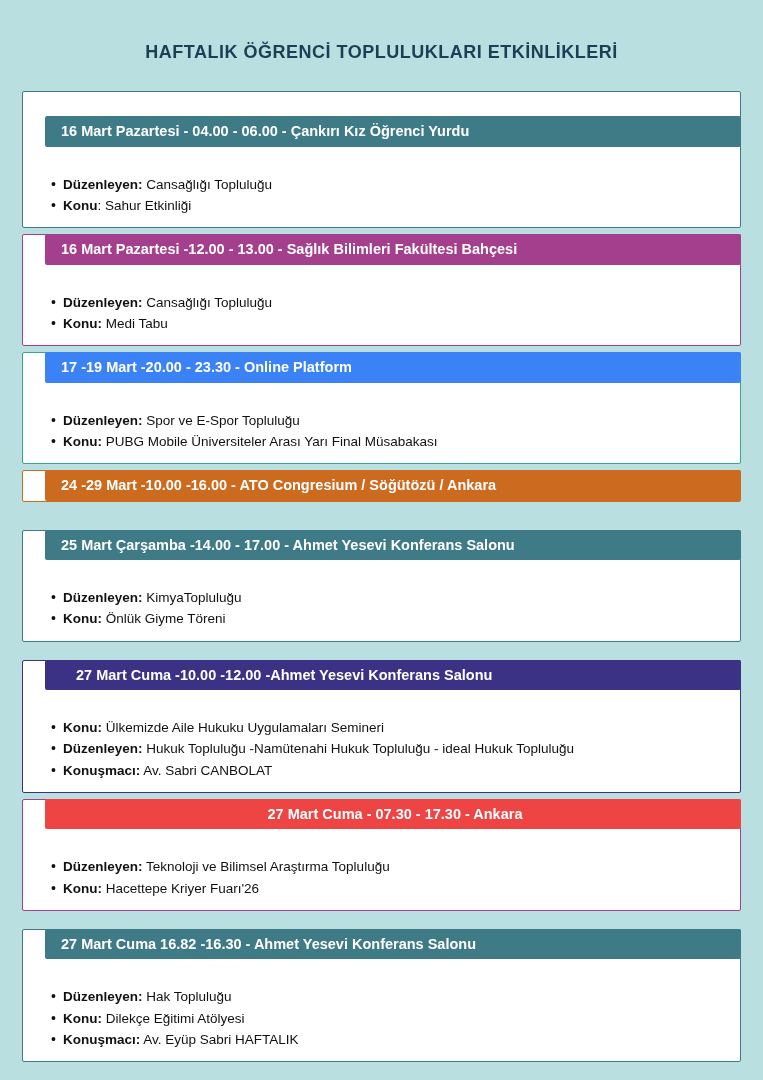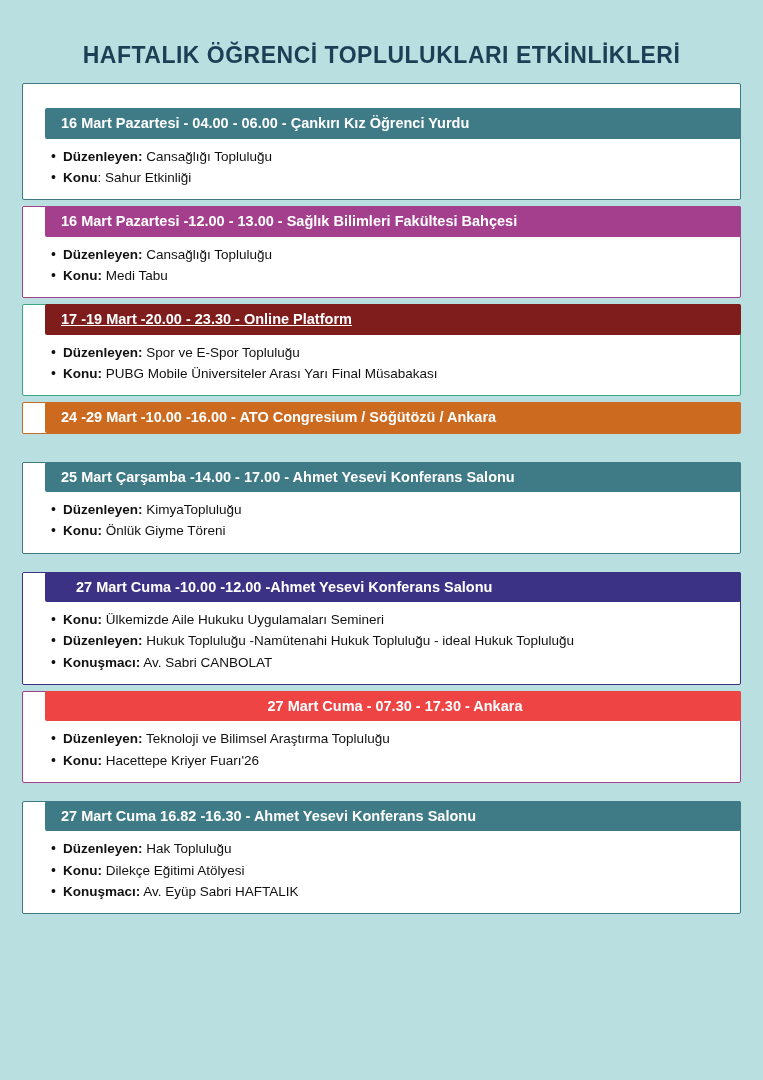--- a/index.html
+++ b/index.html
@@ -16,25 +16,25 @@
   .page {
     position: relative;
     width: 763px;
     height: 1080px;
     box-sizing: border-box;
     padding: 0 22px;
   }
   .title {
     text-align: center;
     font-weight: bold;
-    font-size: 23px;
+    font-size: 18px;
     letter-spacing: 0.5px;
     color: #1c3f55;
     padding-top: 42px;
-    padding-bottom: 14px;
+    padding-bottom: 28px;
     white-space: nowrap;
   }
   .card {
     position: relative;
     margin: 0 0 6px 0;
     box-sizing: border-box;
     border: 1.5px solid #3f7b86;
     background: #ffffff;
     border-radius: 2px;
   }
@@ -47,20 +47,21 @@
     border-radius: 2px;
     margin-left: 22px;
     margin-right: -1px;
     margin-top: -1px;
     line-height: 1.15;
     white-space: nowrap;
     overflow: hidden;
   }
   .card-body {
     padding: 8px 14px 10px 30px;
+    margin-top: 20px;
   }
   .bullet-line {
     position: relative;
     font-size: 13.5px;
     color: #111111;
     line-height: 1.42;
     padding-left: 10px;
     margin-bottom: 2px;
   }
   .bullet-line::before {
@@ -91,21 +92,21 @@
         </div>
       </div>
       <div class="card" style="border-color: rgb(164, 63, 142);">
         <div class="card-header" style="background: rgb(164, 63, 142);">16 Mart Pazartesi -12.00 - 13.00 - Sağlık Bilimleri Fakültesi Bahçesi</div>
         <div class="card-body">
           <div class="bullet-line"><b>Düzenleyen:</b><span> Cansağlığı Topluluğu</span></div>
           <div class="bullet-line"><b>Konu:</b><span> Medi Tabu</span></div>
         </div>
       </div>
       <div class="card" style="border-color: rgb(58, 169, 129);">
-        <div class="card-header" style="background: #7f1d1d; text-decoration: underline;">17 -19  Mart -20.00 - 23.30  - Online Platform</div>
+        <div class="card-header" style="background: #3b82f6;">17 -19  Mart -20.00 - 23.30  - Online Platform</div>
         <div class="card-body">
           <div class="bullet-line"><b>Düzenleyen:</b><span> Spor ve E-Spor Topluluğu</span></div>
           <div class="bullet-line"><b>Konu:</b><span> PUBG Mobile Üniversiteler Arası Yarı Final Müsabakası</span></div>
         </div>
       </div>
       <div class="card" style="border-color: rgb(204, 106, 31);">
         <div class="card-header" style="background: rgb(204, 106, 31);">24 -29  Mart -10.00 -16.00 - ATO Congresium / Söğütözü / Ankara</div>
       </div>
       <div class="spacer-lg"></div>
       <div class="card" style="border-color: rgb(63, 123, 134);">

